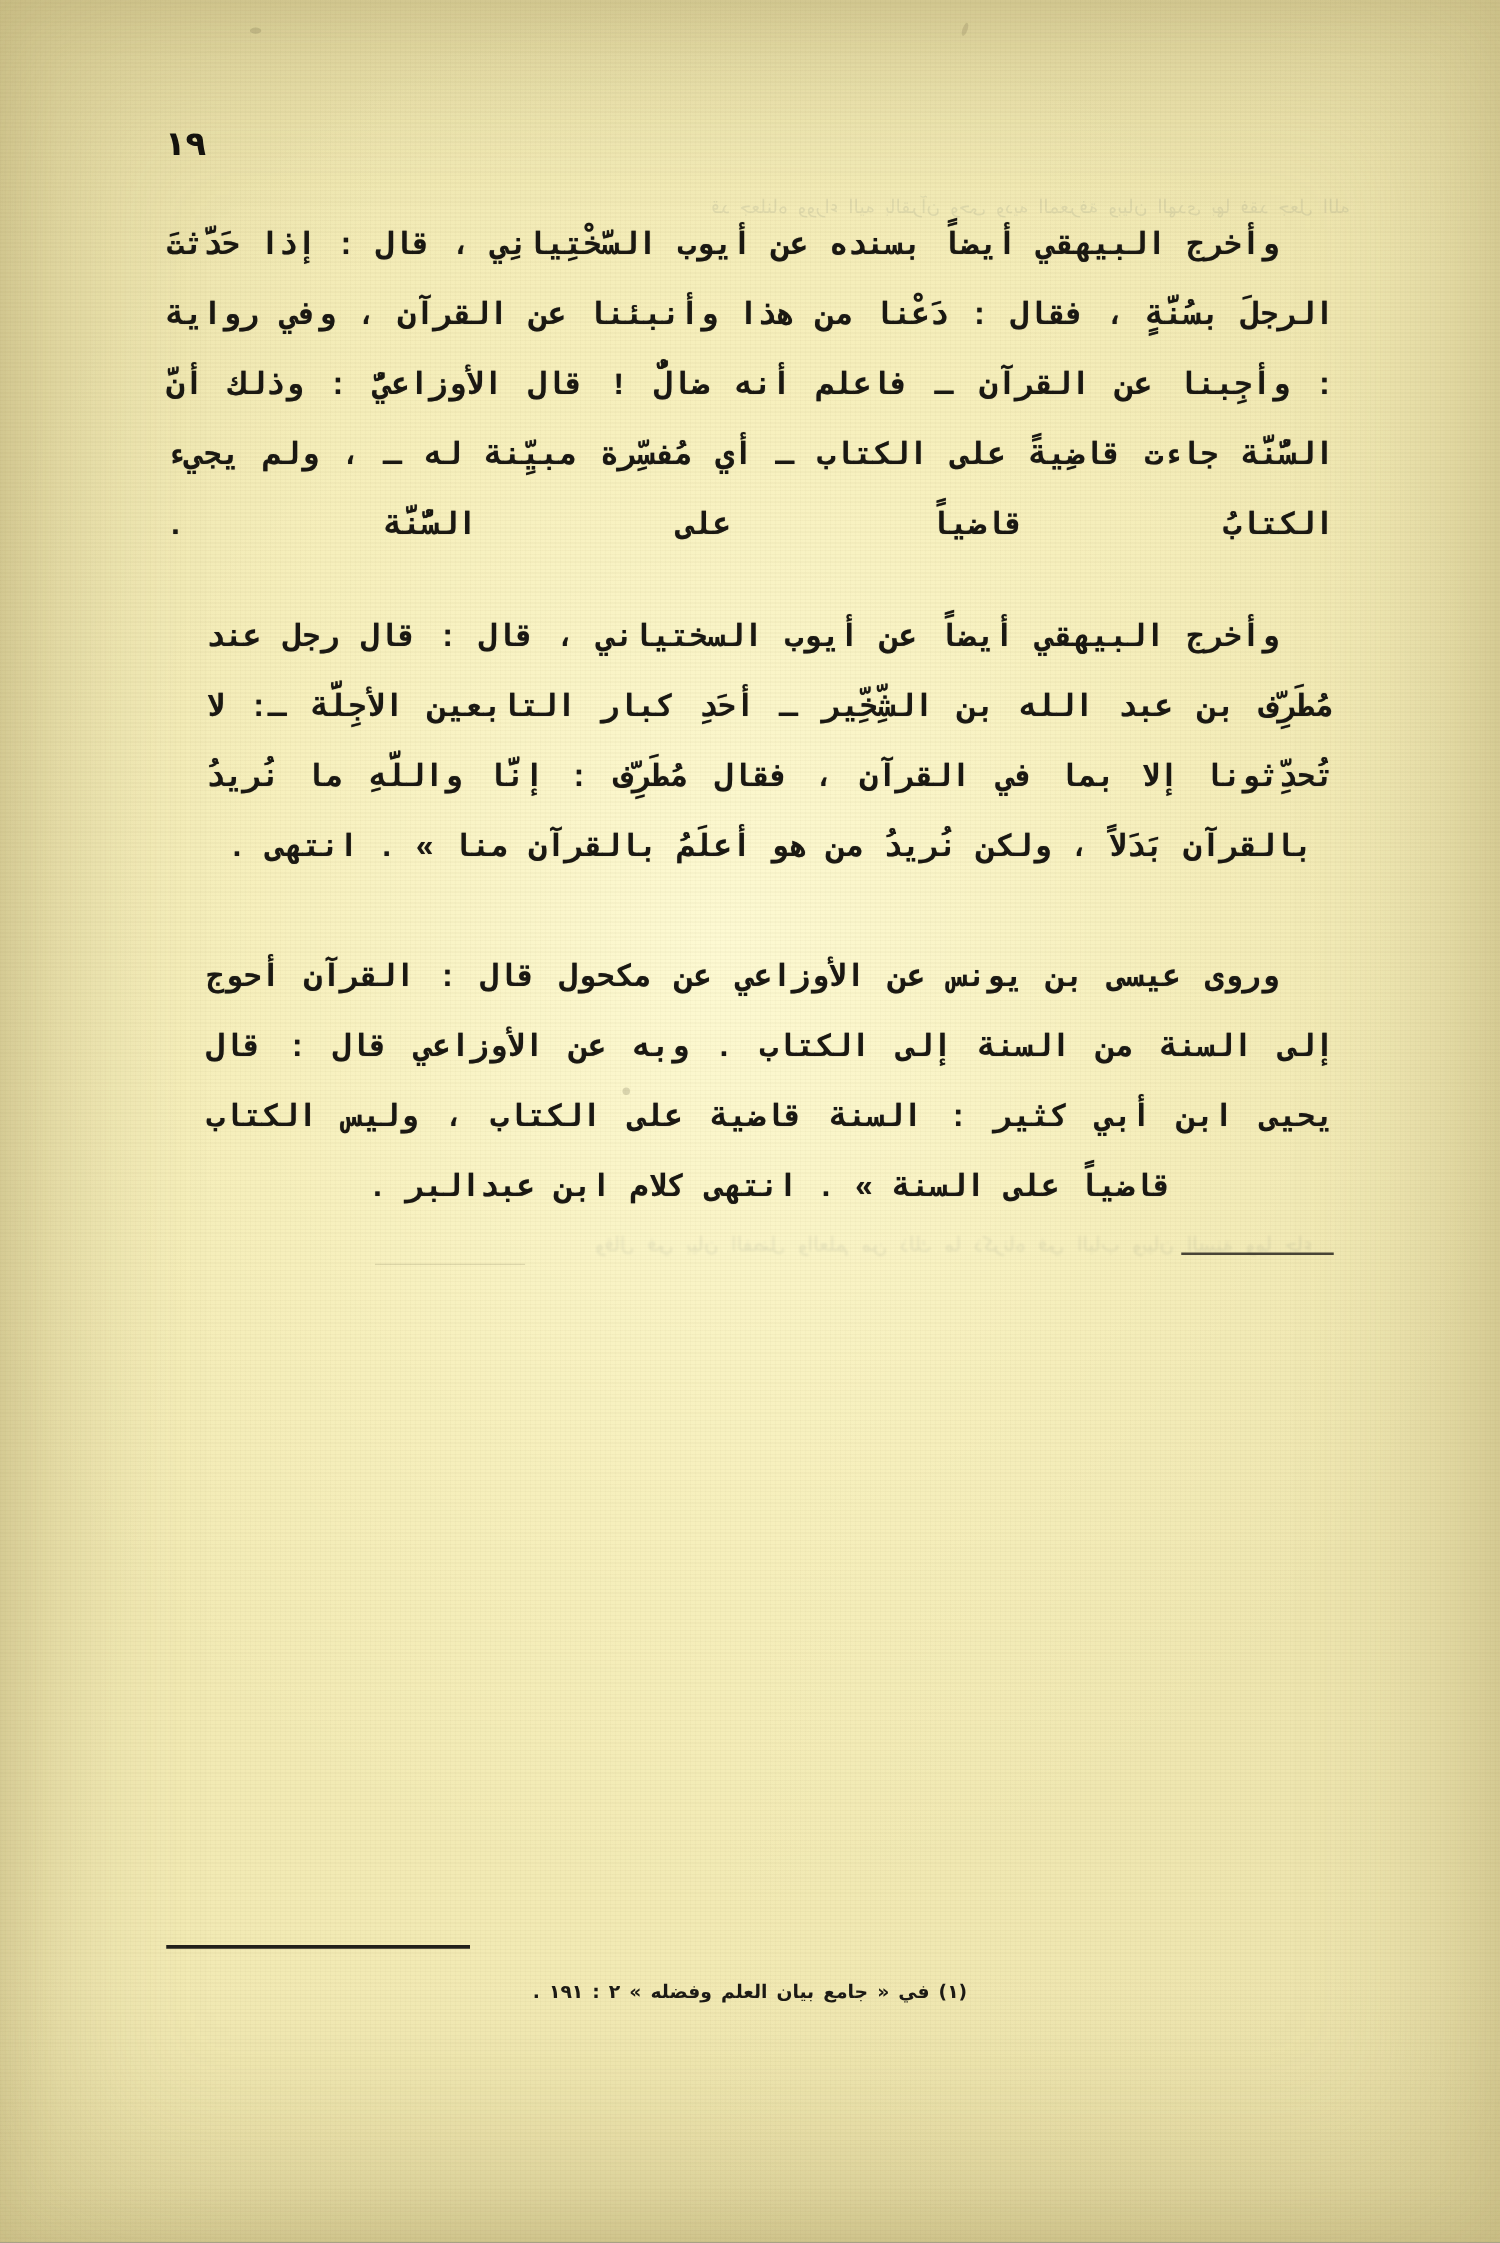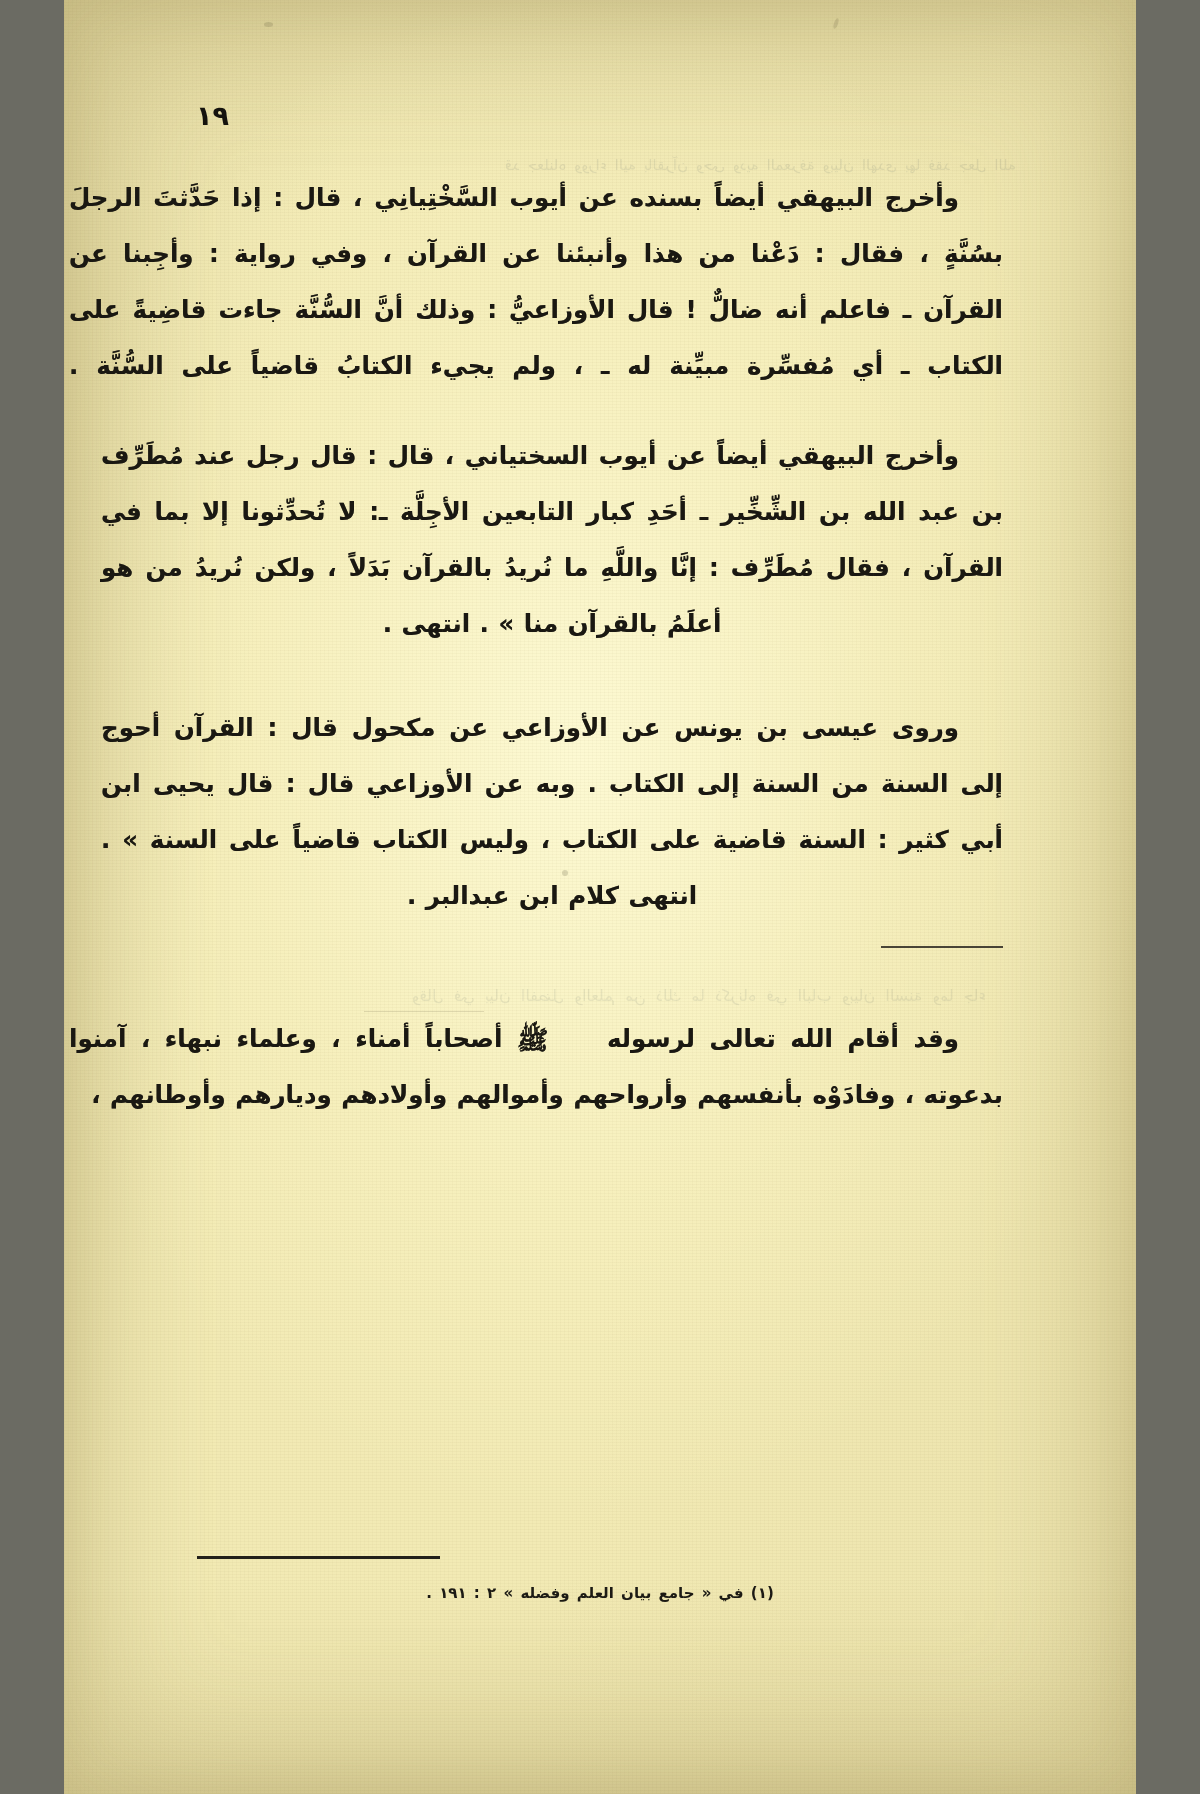--- a/index.html
+++ b/index.html
@@ -3,21 +3,21 @@
 <meta charset="utf-8">
 <title>Scanned Arabic Book Page 19</title>
 <style>
   html, body {
     margin: 0;
     padding: 0;
     background: #6b6b63;
   }
   .page {
     position: relative;
-    width: 1072px;
+    width: 1200px;
     height: 1794px;
     margin: 0 auto;
     background: #f2eab4;
     background-image:
       radial-gradient(ellipse 70% 55% at 48% 42%, rgba(255,252,216,0.85) 0%, rgba(255,250,205,0.35) 45%, rgba(236,226,160,0.0) 78%),
       linear-gradient(100deg, rgba(208,196,140,0.30) 0%, rgba(240,232,176,0.05) 22%, rgba(255,250,205,0.0) 55%, rgba(214,202,146,0.22) 100%),
       linear-gradient(180deg, rgba(206,194,138,0.26) 0%, rgba(250,243,190,0.0) 12%, rgba(250,243,190,0.0) 88%, rgba(203,190,132,0.30) 100%);
     overflow: hidden;
     font-family: "DejaVu Sans", "Liberation Sans", sans-serif;
     color: #1c1a14;
@@ -105,20 +105,21 @@
     margin: 0 0 22px 0;
     font-size: 24.5px;
     line-height: 56px;
     font-weight: 600;
     text-indent: 44px;
     text-align: justify;
     text-align-last: justify;
     word-spacing: 1px;
     color: #1a1812;
     text-shadow: 0 0 0.6px rgba(26,24,18,0.55);
+    font-family: Liberation Mono, monospace;
   }
   p.para.last-right { text-align-last: right; }
   p.para.last-center { text-align-last: center; margin-left: 32px; }
 
   .gap-sm { height: 12px; }
   .gap-md { height: 26px; }
   .gap-lg { height: 40px; }
 
   
   .section-rule {
@@ -217,21 +218,20 @@
       <div class="gap-md"></div>
 
 
       <p class="para last-center">وروى عيسى بن يونس عن الأوزاعي عن مكحول قال : القرآن أحوج إلى السنة من السنة إلى الكتاب . وبه عن الأوزاعي قال : قال يحيى ابن أبي كثير : السنة قاضية على الكتاب ، وليس الكتاب قاضياً على السنة » . انتهى كلام ابن عبدالبر .</p>
 
       <div class="section-rule"></div>
 
 
       <div class="gap-lg"></div>
 
-      <p class="para last-right"><span>وقد أقام الله تعالى لرسوله </span><span class="sallam">ﷺ</span><span> أصحاباً أمناء ، وعلماء نبهاء ، آمنوا بدعوته ، وفادَوْه بأنفسهم وأرواحهم وأموالهم وأولادهم وديارهم وأوطانهم ،</span></p>
 
     </div>
 
     <div class="footnotes">
       <div class="fn-rule"></div>
       <div class="fn-line"><span>(١)</span> <span>في « جامع بيان العلم وفضله » ٢ : ١٩١ .</span></div>
     </div>
 
   </div>
 </div>

